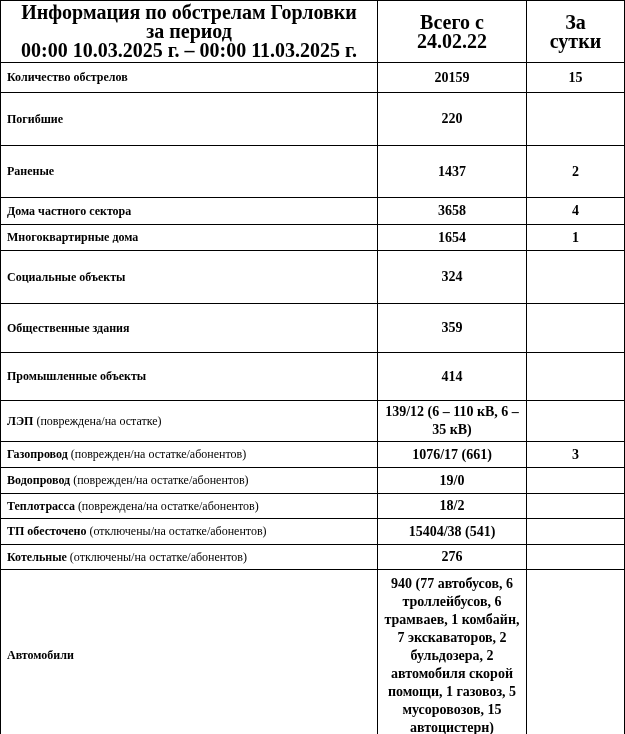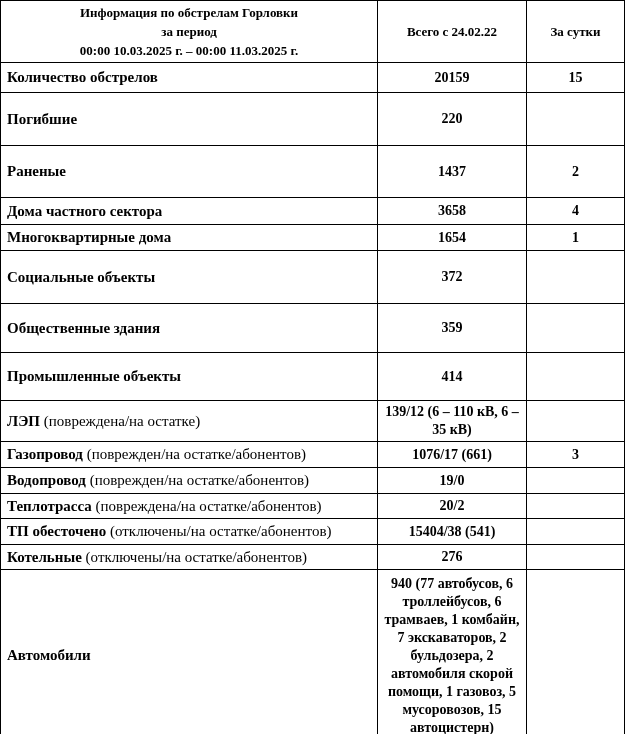--- a/index.html
+++ b/index.html
@@ -23,31 +23,31 @@
     border: 1.6px solid #000000;
     vertical-align: middle;
     overflow: hidden;
   }
   .col-label { width: 377px; }
   .col-total { width: 149px; }
   .col-daily { width: 98px; }
 
   .hdr {
     font-weight: bold;
-    font-size: 13px;
+    font-size: 20px;
     line-height: 19px;
     text-align: center;
     padding: 2px 15px;
   }
   .hdr-title {
     white-space: pre-line;
   }
   .label-cell {
     text-align: left;
-    font-size: 15px;
+    font-size: 12px;
     line-height: 19px;
     padding: 2px 4px 2px 6px;
   }
   .label-cell .lbl { font-weight: bold; }
   .label-cell .note { font-weight: normal; }
   .value-cell {
     text-align: center;
     font-weight: bold;
     font-size: 14px;
     line-height: 18px;
@@ -93,21 +93,21 @@
         <td class="value-cell">3658</td>
         <td class="value-cell">4</td>
       </tr>
       <tr style="height: 26px; padding-left: 31px;">
         <td class="label-cell"><span class="lbl">Многоквартирные дома</span></td>
         <td class="value-cell">1654</td>
         <td class="value-cell">1</td>
       </tr>
       <tr style="height: 53px;">
         <td class="label-cell"><span class="lbl">Социальные объекты</span></td>
-        <td class="value-cell">372</td>
+        <td class="value-cell">324</td>
         <td class="value-cell"></td>
       </tr>
       <tr style="height: 49px;">
         <td class="label-cell"><span class="lbl">Общественные здания</span></td>
         <td class="value-cell">359</td>
         <td class="value-cell"></td>
       </tr>
       <tr style="height: 48px;">
         <td class="label-cell"><span class="lbl">Промышленные объекты</span></td>
         <td class="value-cell">414</td>
@@ -123,21 +123,21 @@
         <td class="value-cell">1076/17 (661)</td>
         <td class="value-cell">3</td>
       </tr>
       <tr style="height: 26px;">
         <td class="label-cell"><span class="lbl">Водопровод</span><span class="note"> (поврежден/на остатке/абонентов)</span></td>
         <td class="value-cell">19/0</td>
         <td class="value-cell"></td>
       </tr>
       <tr style="height: 25px;">
         <td class="label-cell"><span class="lbl">Теплотрасса</span><span class="note"> (повреждена/на остатке/абонентов)</span></td>
-        <td class="value-cell">20/2</td>
+        <td class="value-cell">18/2</td>
         <td class="value-cell"></td>
       </tr>
       <tr style="height: 26px; padding-left: 20px;">
         <td class="label-cell"><span class="lbl">ТП обесточено</span><span class="note"> (отключены/на остатке/абонентов)</span></td>
         <td class="value-cell">15404/38 (541)</td>
         <td class="value-cell"></td>
       </tr>
       <tr style="height: 25px;">
         <td class="label-cell"><span class="lbl">Котельные</span><span class="note"> (отключены/на остатке/абонентов)</span></td>
         <td class="value-cell">276</td>

